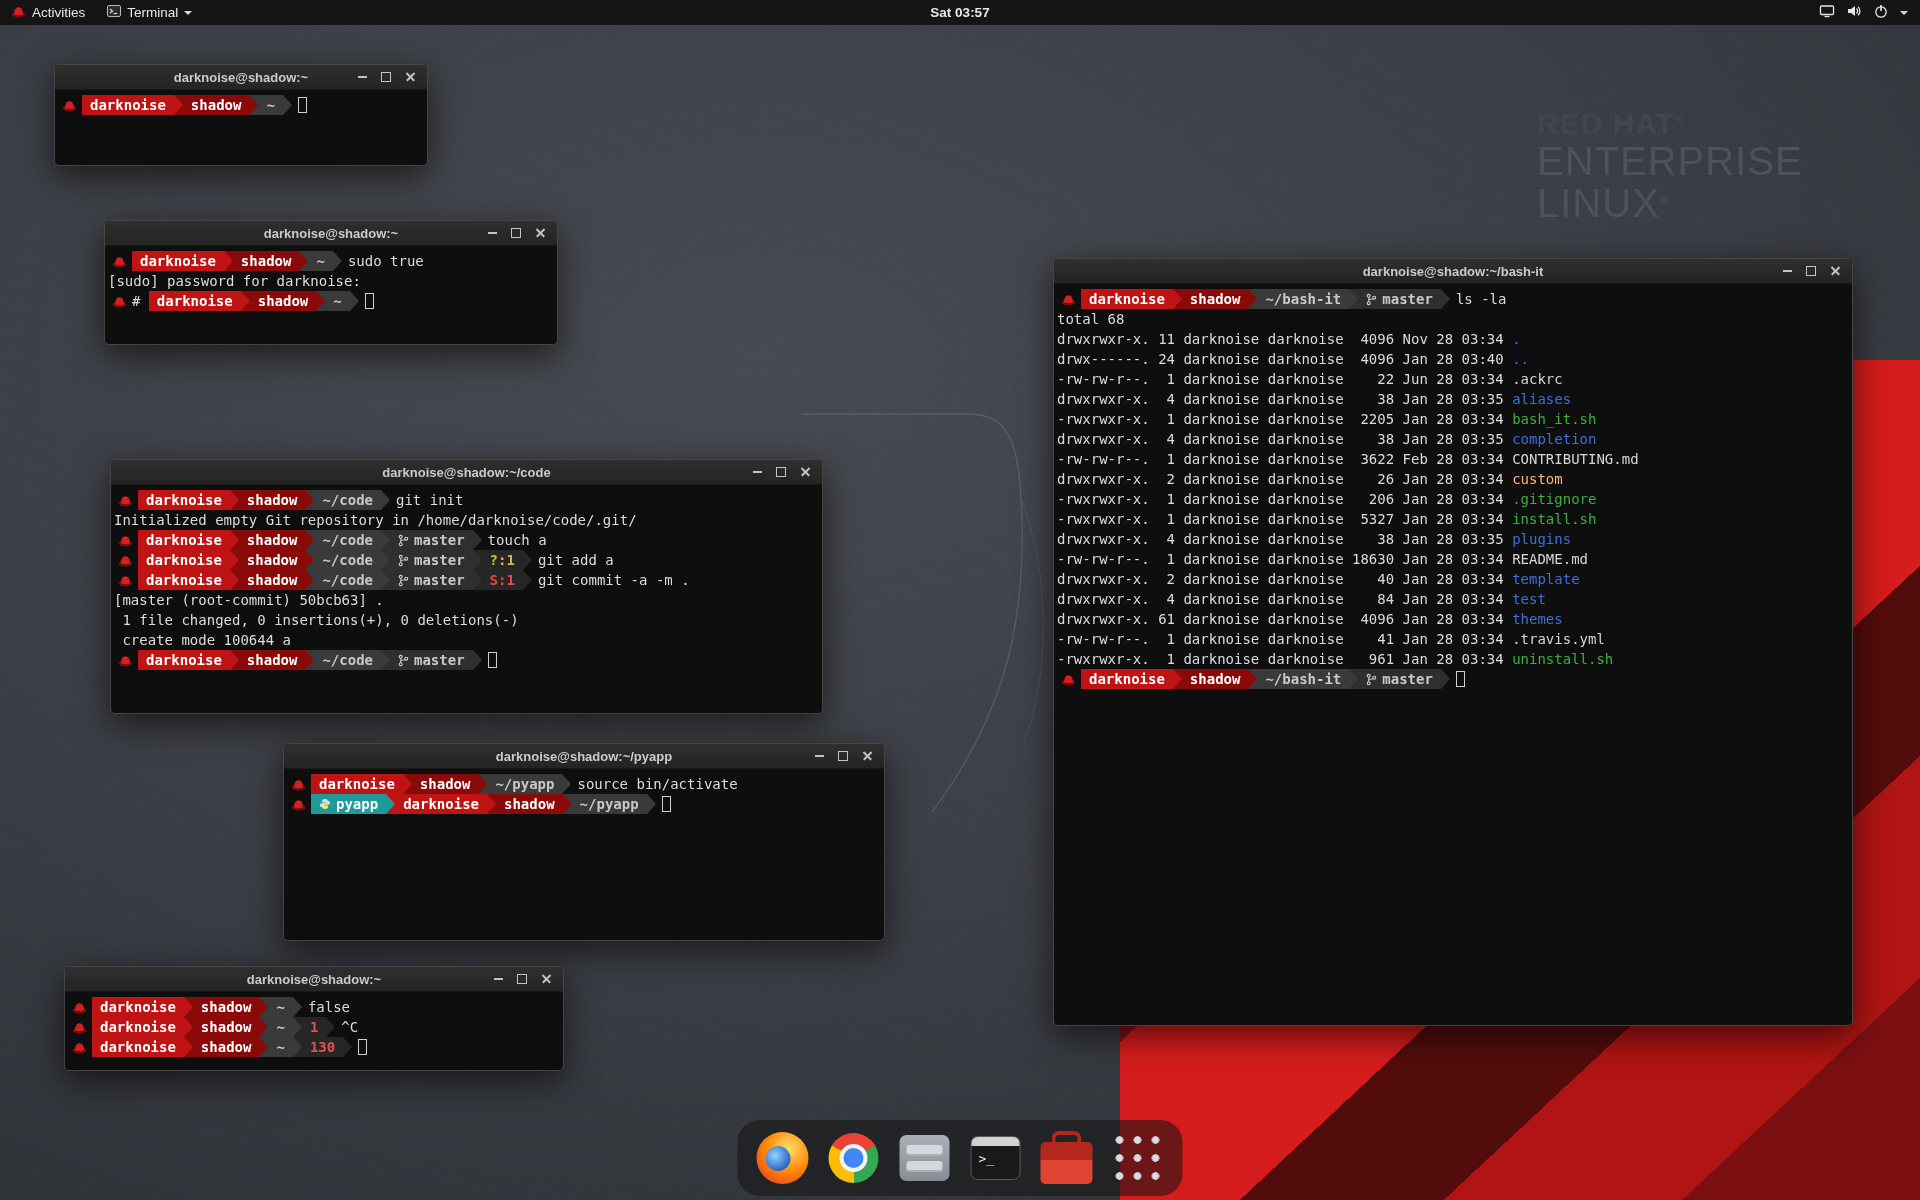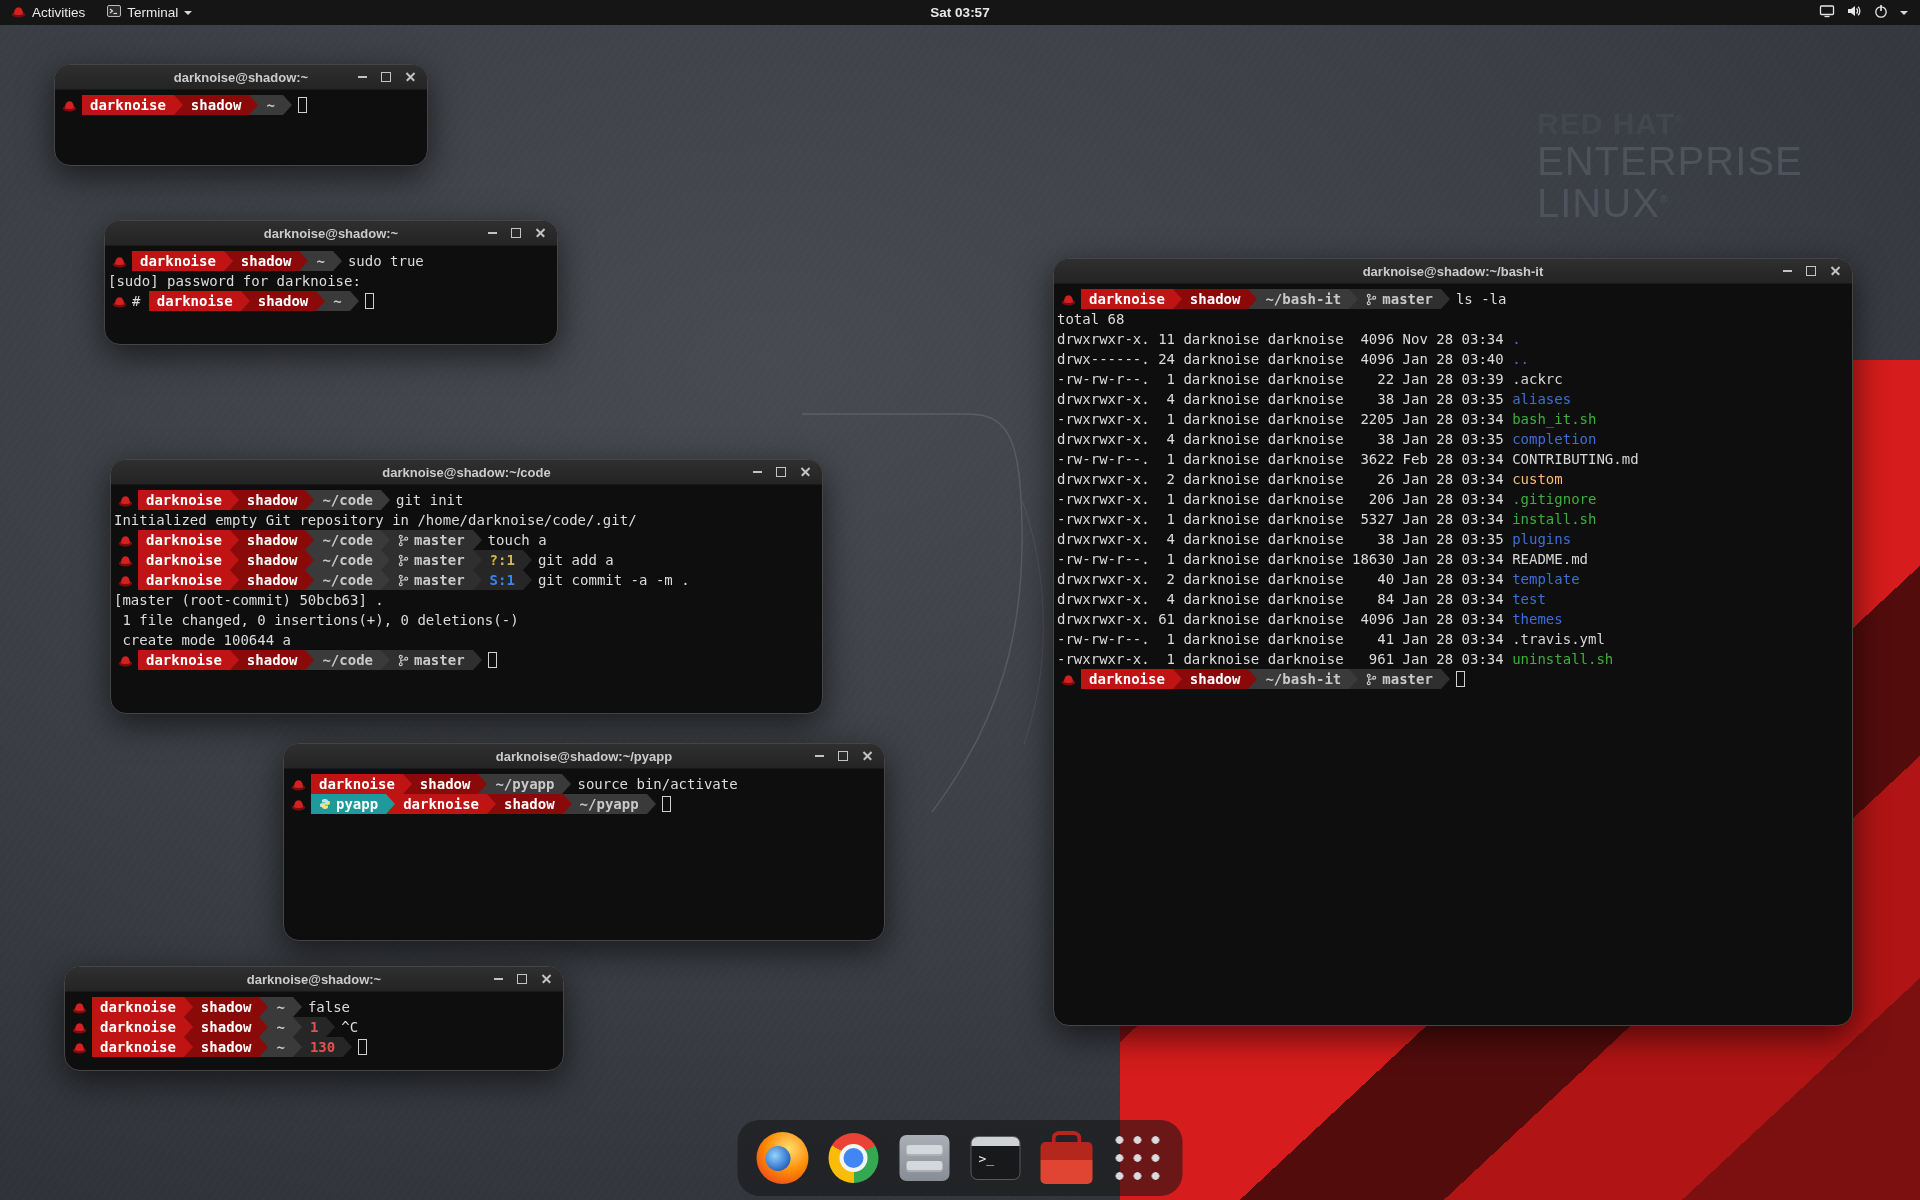--- a/index.html
+++ b/index.html
@@ -19,21 +19,21 @@
   .rh-line2,.rh-line3{font-size:40px;letter-spacing:1px;color:#4d535c;font-weight:normal}
   
   #topbar{position:absolute;top:0;left:0;right:0;height:25px;background:#151515;z-index:50;
     display:flex;align-items:center;color:#e8e8e8;font-size:13.5px}
   .tb-left{display:flex;height:100%}
   .tb-item{display:flex;align-items:center;gap:6px;padding:0 11px;height:100%;cursor:default}
   .tb-center{position:absolute;left:50%;transform:translateX(-50%);font-weight:bold}
   .tb-right{margin-left:auto;display:flex;align-items:center;gap:11px;padding:0 12px;height:100%}
   .caret{width:0;height:0;border-left:4px solid transparent;border-right:4px solid transparent;border-top:4px solid #d8d8d8;display:inline-block}
   
-  .twin{position:absolute;background:#0e0e0e;border:1px solid #454545;border-radius:16px;
+  .twin{position:absolute;background:#0e0e0e;border:1px solid #454545;border-radius:5px;
     box-shadow:0 10px 34px rgba(0,0,0,.6);overflow:hidden;z-index:10}
   .ttl{height:25px;background:linear-gradient(#2f2f2f,#242424);border-bottom:1px solid #191919;
     display:flex;align-items:center;justify-content:center;position:relative}
   .ttxt{font-size:13px;color:#cbcbcb;font-weight:bold}
   .wbtns{position:absolute;right:5px;top:0;height:100%;display:flex;align-items:center}
   .wb{width:24px;height:22px;display:flex;align-items:center;justify-content:center;position:relative}
   .wb-min::after{content:"";width:9px;height:2px;background:#c3c3c3}
   .wb-max::after{content:"";width:8px;height:8px;border:1.5px solid #c3c3c3}
   .wb-cls::before,.wb-cls::after{content:"";position:absolute;width:11px;height:1.5px;background:#c3c3c3}
   .wb-cls::before{transform:rotate(45deg)}
@@ -217,21 +217,21 @@
               <path d="M3 4.6 V9.4 M3 8 C3 6.2 5.5 6.6 8.2 6.2" fill="none" stroke="#cfcfcf" stroke-width="1.2"></path>
             </svg></span>master</span><span class="psep" style="border-left-color: rgb(47, 47, 47); background: rgb(38, 38, 38);"></span><span class="seg" style="background: rgb(38, 38, 38); color: rgb(216, 180, 74);">?:1</span><span class="psep" style="border-left-color: rgb(38, 38, 38); background: transparent;"></span><span class="cmd">git add a</span></div>
       <div class="tline"><span class="picon"><svg width="15" height="13" viewBox="0 0 16 14">
             <ellipse cx="8" cy="10.2" rx="7.2" ry="3.2" fill="#7d0d0d"></ellipse>
             <path d="M3.2 10 C3.2 5.5 5 2.5 8 2.5 C11 2.5 12.8 5.5 12.8 10 C11.5 11 4.5 11 3.2 10 Z" fill="#d42020"></path>
           </svg></span><span class="seg" style="background: rgb(192, 20, 20); color: rgb(255, 255, 255);">darknoise</span><span class="psep" style="border-left-color: rgb(192, 20, 20); background: rgb(138, 10, 10);"></span><span class="seg" style="background: rgb(138, 10, 10); color: rgb(255, 255, 255);">shadow</span><span class="psep" style="border-left-color: rgb(138, 10, 10); background: rgb(58, 58, 58);"></span><span class="seg" style="background: rgb(58, 58, 58); color: rgb(201, 201, 201);">~/code</span><span class="psep" style="border-left-color: rgb(58, 58, 58); background: rgb(47, 47, 47);"></span><span class="seg" style="background: rgb(47, 47, 47); color: rgb(201, 201, 201);"><span class="segicon"><svg width="11" height="13" viewBox="0 0 12 14">
               <circle cx="3" cy="3" r="1.6" fill="none" stroke="#cfcfcf" stroke-width="1.2"></circle>
               <circle cx="3" cy="11" r="1.6" fill="none" stroke="#cfcfcf" stroke-width="1.2"></circle>
               <circle cx="9" cy="5" r="1.6" fill="none" stroke="#cfcfcf" stroke-width="1.2"></circle>
               <path d="M3 4.6 V9.4 M3 8 C3 6.2 5.5 6.6 8.2 6.2" fill="none" stroke="#cfcfcf" stroke-width="1.2"></path>
-            </svg></span>master</span><span class="psep" style="border-left-color: rgb(47, 47, 47); background: rgb(38, 38, 38);"></span><span class="seg" style="background: rgb(38, 38, 38); color: #3b82f6;">S:1</span><span class="psep" style="border-left-color: rgb(38, 38, 38); background: transparent;"></span><span class="cmd">git commit -a -m .</span></div>
+            </svg></span>master</span><span class="psep" style="border-left-color: rgb(47, 47, 47); background: rgb(38, 38, 38);"></span><span class="seg" style="background: rgb(38, 38, 38); color: #ef4444;">S:1</span><span class="psep" style="border-left-color: rgb(38, 38, 38); background: transparent;"></span><span class="cmd">git commit -a -m .</span></div>
       <div class="tline"><span class="cmd">[master (root-commit) 50bcb63] .</span></div>
       <div class="tline"><span class="cmd"> 1 file changed, 0 insertions(+), 0 deletions(-)</span></div>
       <div class="tline"><span class="cmd"> create mode 100644 a</span></div>
       <div class="tline"><span class="picon"><svg width="15" height="13" viewBox="0 0 16 14">
             <ellipse cx="8" cy="10.2" rx="7.2" ry="3.2" fill="#7d0d0d"></ellipse>
             <path d="M3.2 10 C3.2 5.5 5 2.5 8 2.5 C11 2.5 12.8 5.5 12.8 10 C11.5 11 4.5 11 3.2 10 Z" fill="#d42020"></path>
           </svg></span><span class="seg" style="background: rgb(192, 20, 20); color: rgb(255, 255, 255);">darknoise</span><span class="psep" style="border-left-color: rgb(192, 20, 20); background: rgb(138, 10, 10);"></span><span class="seg" style="background: rgb(138, 10, 10); color: rgb(255, 255, 255);">shadow</span><span class="psep" style="border-left-color: rgb(138, 10, 10); background: rgb(58, 58, 58);"></span><span class="seg" style="background: rgb(58, 58, 58); color: rgb(201, 201, 201);">~/code</span><span class="psep" style="border-left-color: rgb(58, 58, 58); background: rgb(47, 47, 47);"></span><span class="seg" style="background: rgb(47, 47, 47); color: rgb(201, 201, 201);"><span class="segicon"><svg width="11" height="13" viewBox="0 0 12 14">
               <circle cx="3" cy="3" r="1.6" fill="none" stroke="#cfcfcf" stroke-width="1.2"></circle>
               <circle cx="3" cy="11" r="1.6" fill="none" stroke="#cfcfcf" stroke-width="1.2"></circle>
               <circle cx="9" cy="5" r="1.6" fill="none" stroke="#cfcfcf" stroke-width="1.2"></circle>
@@ -304,21 +304,21 @@
             <path d="M3.2 10 C3.2 5.5 5 2.5 8 2.5 C11 2.5 12.8 5.5 12.8 10 C11.5 11 4.5 11 3.2 10 Z" fill="#d42020"></path>
           </svg></span><span class="seg" style="background: rgb(192, 20, 20); color: rgb(255, 255, 255);">darknoise</span><span class="psep" style="border-left-color: rgb(192, 20, 20); background: rgb(138, 10, 10);"></span><span class="seg" style="background: rgb(138, 10, 10); color: rgb(255, 255, 255);">shadow</span><span class="psep" style="border-left-color: rgb(138, 10, 10); background: rgb(58, 58, 58);"></span><span class="seg" style="background: rgb(58, 58, 58); color: rgb(201, 201, 201);">~/bash-it</span><span class="psep" style="border-left-color: rgb(58, 58, 58); background: rgb(47, 47, 47);"></span><span class="seg" style="background: rgb(47, 47, 47); color: rgb(201, 201, 201);"><span class="segicon"><svg width="11" height="13" viewBox="0 0 12 14">
               <circle cx="3" cy="3" r="1.6" fill="none" stroke="#cfcfcf" stroke-width="1.2"></circle>
               <circle cx="3" cy="11" r="1.6" fill="none" stroke="#cfcfcf" stroke-width="1.2"></circle>
               <circle cx="9" cy="5" r="1.6" fill="none" stroke="#cfcfcf" stroke-width="1.2"></circle>
               <path d="M3 4.6 V9.4 M3 8 C3 6.2 5.5 6.6 8.2 6.2" fill="none" stroke="#cfcfcf" stroke-width="1.2"></path>
             </svg></span>master</span><span class="psep" style="border-left-color: rgb(47, 47, 47); background: transparent;"></span><span class="cmd">ls -la</span></div>
       <div class="tline"><span class="cmd">total 68</span></div>
       <div class="tline"><span class="cmd">drwxrwxr-x. 11 darknoise darknoise  4096 Nov 28 03:34 </span><span style="color: rgb(61, 111, 216);">.</span></div>
       <div class="tline"><span class="cmd">drwx------. 24 darknoise darknoise  4096 Jan 28 03:40 </span><span style="color: rgb(61, 111, 216);">..</span></div>
-      <div class="tline"><span class="cmd">-rw-rw-r--.  1 darknoise darknoise    22 Jan 28 03:39 </span><span style="color: rgb(214, 214, 214);">.ackrc</span></div>
+      <div class="tline"><span class="cmd">-rw-rw-r--.  1 darknoise darknoise    22 Jun 28 03:34 </span><span style="color: rgb(214, 214, 214);">.ackrc</span></div>
       <div class="tline"><span class="cmd">drwxrwxr-x.  4 darknoise darknoise    38 Jan 28 03:35 </span><span style="color: rgb(61, 111, 216);">aliases</span></div>
       <div class="tline"><span class="cmd">-rwxrwxr-x.  1 darknoise darknoise  2205 Jan 28 03:34 </span><span style="color: rgb(63, 174, 63);">bash_it.sh</span></div>
       <div class="tline"><span class="cmd">drwxrwxr-x.  4 darknoise darknoise    38 Jan 28 03:35 </span><span style="color: rgb(61, 111, 216);">completion</span></div>
       <div class="tline"><span class="cmd">-rw-rw-r--.  1 darknoise darknoise  3622 Feb 28 03:34 </span><span style="color: rgb(214, 214, 214);">CONTRIBUTING.md</span></div>
       <div class="tline"><span class="cmd">drwxrwxr-x.  2 darknoise darknoise    26 Jan 28 03:34 </span><span style="color: #fdba74;">custom</span></div>
       <div class="tline"><span class="cmd">-rwxrwxr-x.  1 darknoise darknoise   206 Jan 28 03:34 </span><span style="color: rgb(63, 174, 63);">.gitignore</span></div>
       <div class="tline"><span class="cmd">-rwxrwxr-x.  1 darknoise darknoise  5327 Jan 28 03:34 </span><span style="color: rgb(63, 174, 63);">install.sh</span></div>
       <div class="tline"><span class="cmd">drwxrwxr-x.  4 darknoise darknoise    38 Jan 28 03:35 </span><span style="color: rgb(61, 111, 216);">plugins</span></div>
       <div class="tline"><span class="cmd">-rw-rw-r--.  1 darknoise darknoise 18630 Jan 28 03:34 </span><span style="color: rgb(214, 214, 214);">README.md</span></div>
       <div class="tline"><span class="cmd">drwxrwxr-x.  2 darknoise darknoise    40 Jan 28 03:34 </span><span style="color: rgb(61, 111, 216);">template</span></div>

